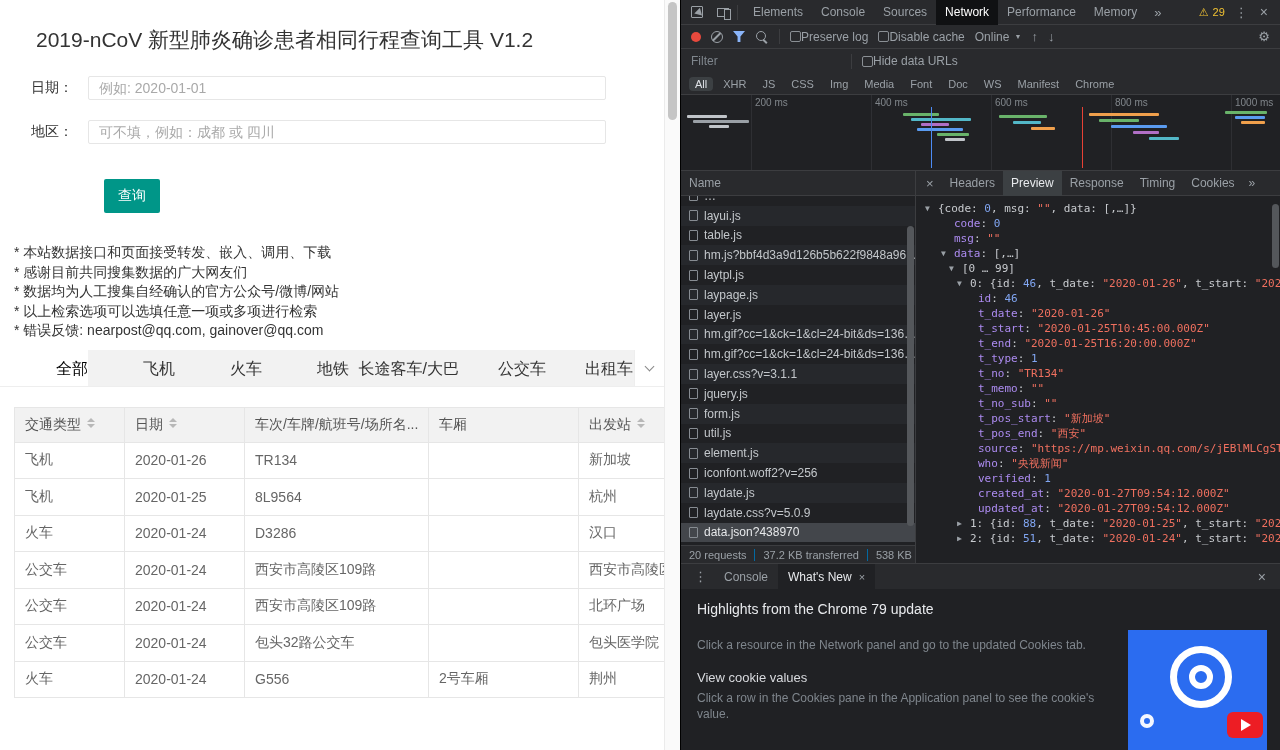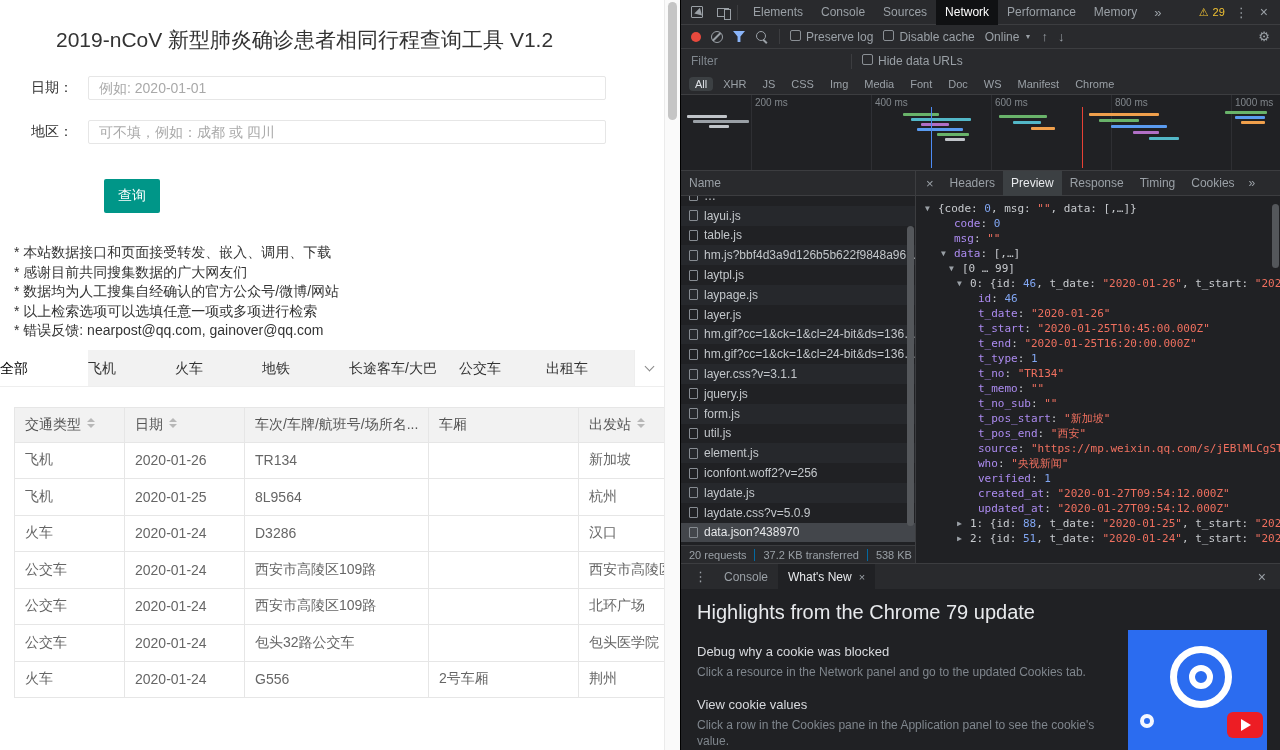--- a/index.html
+++ b/index.html
@@ -1,29 +1,29 @@
 <!DOCTYPE html>
 <html><head>
 <meta charset="utf-8">
 <style>
   *{margin:0;padding:0;box-sizing:border-box}
   html,body{width:1280px;height:750px;overflow:hidden}
   body{font-family:"Liberation Sans",sans-serif;background:#fff;position:relative}
 
   
   .page{position:absolute;left:0;top:0;width:664px;height:750px;background:#fff;overflow:hidden}
-  .title{font-size:21px;color:#333;font-weight:400;margin:26px 0 22px 56px}
+  .title{font-size:21px;color:#333;font-weight:400;margin:26px 0 22px 36px}
   .frow{display:flex;align-items:center;margin-bottom:20px}
   .flabel{width:88px;text-align:right;padding-right:15px;font-size:14px;color:#333;flex:0 0 auto}
   .finput{width:518px;height:24px;border:1px solid #e6e6e6;border-radius:2px;padding:0 10px;font-size:14px;color:#666;outline:none;font-family:"Liberation Sans",sans-serif}
   .finput::placeholder{color:#a9a9a9}
   .query-btn{margin:15px 0 0 104px;width:56px;height:34px;background:#009688;color:#fff;border:none;border-radius:2px;font-size:14px;cursor:pointer}
   .notes{margin:30px 0 0 14px;font-size:14px;color:#333;line-height:19.5px}
   .tabbar{margin-top:9px;position:relative;display:flex;background:#f2f2f2;border-bottom:1px solid #eee;height:37px;width:664px}
-  div.ltab{line-height:37px;text-align:left;font-size:14px;color:#333;cursor:pointer}
+  div.ltab{line-height:37px;text-align:right;font-size:16px;color:#333;cursor:pointer}
   div.ltab:nth-of-type(1){width:88px}
   div.ltab:nth-of-type(2){width:87px}
   div.ltab:nth-of-type(3){width:87px}
   div.ltab:nth-of-type(4){width:87px}
   div.ltab:nth-of-type(5){width:110px}
   div.ltab:nth-of-type(6){width:87px}
   div.ltab:nth-of-type(7){width:87px}
   div.ltab[data-active="true"]{background:#fff;color:#000}
   .tab-more{position:absolute;right:0;top:0;width:30px;height:36px;background:#fff;border-left:1px solid #eee;display:flex;align-items:center;justify-content:center;cursor:pointer}
   .chev{display:block;width:7px;height:7px;border-right:1px solid #888;border-bottom:1px solid #888;transform:rotate(45deg);margin-top:-3px}
@@ -60,21 +60,21 @@
   .dt-kebab{padding:0 8px;font-size:13px;cursor:pointer}
   .dt-close{padding:0 8px 0 2px;font-size:14px;cursor:pointer}
   .dt-row2{height:24px;display:flex;align-items:center;gap:10px;padding:0 10px;background:#292a2d;border-bottom:1px solid #3c3d40}
   .rec{width:10px;height:10px;border-radius:50%;background:#e8493d;cursor:pointer;flex:0 0 auto}
   .clear{width:12px;height:12px;border:1.5px solid #9aa0a6;border-radius:50%;position:relative;cursor:pointer;flex:0 0 auto}
   .clear::after{content:"";position:absolute;left:-1px;top:4px;width:11px;height:1.5px;background:#9aa0a6;transform:rotate(-45deg)}
   .funnel{width:12px;height:11px;background:#8ab4f8;clip-path:polygon(0 0,100% 0,62% 50%,62% 100%,38% 100%,38% 50%);cursor:pointer;flex:0 0 auto}
   .search{position:relative;width:14px;height:14px;cursor:pointer;flex:0 0 auto}
   .search::before{content:"";position:absolute;left:1px;top:1px;width:8px;height:8px;border:1.5px solid #9aa0a6;border-radius:50%}
   .search::after{content:"";position:absolute;left:9px;top:9px;width:5px;height:1.5px;background:#9aa0a6;transform:rotate(45deg);transform-origin:0 0}
-  .chk{display:flex;gap:5px;cursor:pointer;white-space:nowrap}
+  .chk{display:flex;align-items:center;cursor:pointer;white-space:nowrap}
   .cbox{width:11px;height:11px;border:1px solid #8a8f94;border-radius:2px;flex:0 0 auto}
   .dd{display:flex;align-items:center;gap:5px;cursor:pointer;white-space:nowrap}
   .caret{font-size:7px;color:#9aa0a6}
   .harr{font-size:13px;cursor:pointer}
   .gear{margin-left:auto;font-size:13px;cursor:pointer}
   .dt-row3{height:24px;display:flex;align-items:center;gap:10px;padding:0 10px;background:#292a2d}
   .filter-input{width:150px;height:16px;background:transparent;border:none;outline:none;color:#e8eaed;font-size:12px;font-family:"Liberation Sans",sans-serif}
   .filter-input::placeholder{color:#7f868d}
   .dt-pills{height:22px;display:flex;align-items:center;gap:4px;padding:0 8px;background:#292a2d;border-bottom:1px solid #3c3d40}
   .pill{padding:1px 6px;border-radius:4px;font-size:11px;color:#9aa0a6;cursor:pointer}
@@ -135,21 +135,21 @@
   .dt-drawer{height:187px;display:flex;flex-direction:column}
   .drawer-bar{height:26px;background:#292a2d;border-top:1px solid #3c3d40;display:flex;align-items:center;padding:0 6px;flex:0 0 auto}
   .drawer-kebab{padding:0 7px;font-size:13px;cursor:pointer}
   .dr-tabs{display:flex;height:26px}
   .dr-tab{padding:0 10px;line-height:26px;display:flex;align-items:center;gap:7px;color:#9aa0a6;cursor:pointer;white-space:nowrap}
   .dr-tab[data-active="true"]{background:#202124;color:#e8eaed}
   .tabx{display:none;font-size:11px;color:#9aa0a6;cursor:pointer}
   .tabx[data-show="true"]{display:inline}
   .drawer-close{margin-left:auto;padding:0 8px;font-size:14px;cursor:pointer}
   .drawer-content{flex:1;position:relative;padding:12px 16px;overflow:hidden;background:#202124}
-  .wn-heading{font-size:20px;color:#e8eaed;font-weight:400;margin-bottom:20px}
+  .wn-heading{font-size:14px;color:#e8eaed;font-weight:400;margin-bottom:20px}
   .section{margin-top:17px;max-width:410px}
   .sec-title{font-size:13px;color:#d8dade;margin-bottom:5px;cursor:pointer}
   .sec-body{font-size:12px;color:#7f868d;line-height:16px}
   .video-thumb{position:absolute;top:41px;right:13px;width:139px;height:170px;background:#2b6cf0;overflow:hidden;cursor:pointer}
   .ring{position:absolute;border-radius:50%;border-style:solid;border-color:#fff}
   .r1{left:42px;top:16px;width:62px;height:62px;border-width:7px}
   .r2{left:61px;top:35px;width:24px;height:24px;border-width:6px}
   .r3{left:12px;top:84px;width:14px;height:14px;border-width:4px;border-color:rgba(255,255,255,.95)}
   .play-btn{position:absolute;right:4px;top:82px;width:36px;height:26px;background:#ed1d24;border-radius:6px}
   .play-btn::after{content:"";position:absolute;left:14px;top:7px;width:0;height:0;border:6px solid transparent;border-left:10px solid #fff}
@@ -582,21 +582,20 @@
             <span class="tabx" data-show="true">×</span>
           </span>
         </div>
       <span class="drawer-close">×</span>
     </div>
     <div class="drawer-content">
       <h2 class="wn-heading">Highlights from the Chrome 79 update</h2>
       <div>
 
           <div class="section">
-            <div class="sec-title">Debug why a cookie was blocked</div>
             <div class="sec-body">Click a resource in the Network panel and go to the updated Cookies tab.</div>
           </div>
 
           <div class="section">
             <div class="sec-title">View cookie values</div>
             <div class="sec-body">Click a row in the Cookies pane in the Application panel to see the cookie's value.</div>
           </div>
 
         </div>
       <div class="video-thumb">

